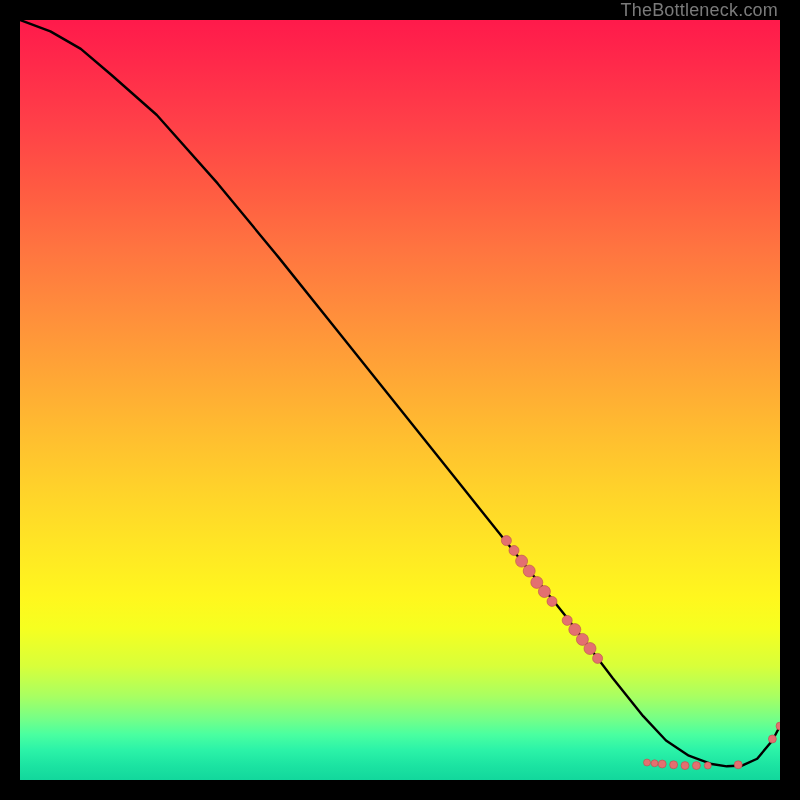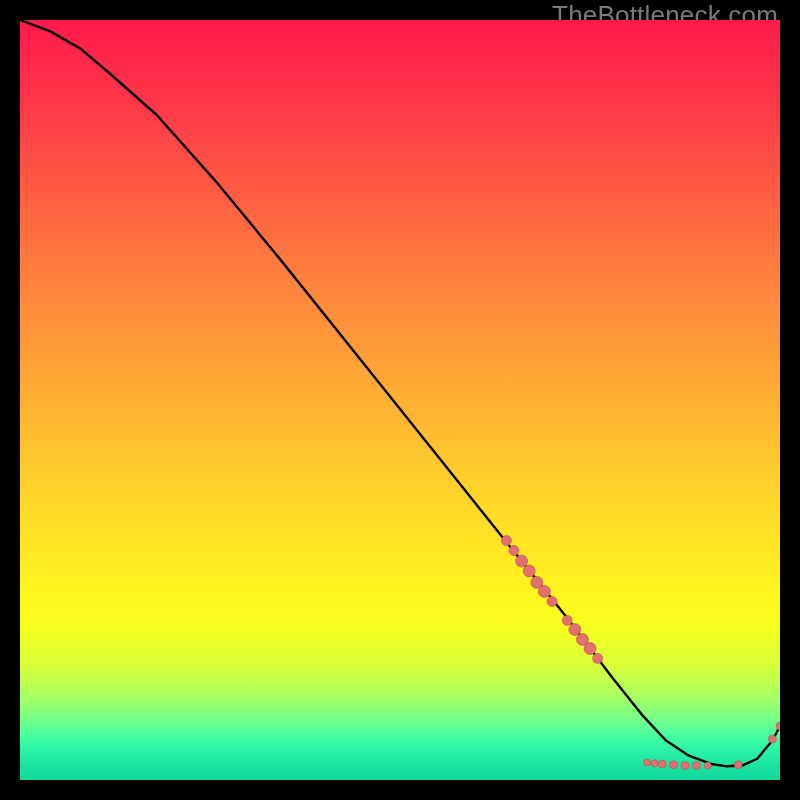--- a/index.html
+++ b/index.html
@@ -45,21 +45,21 @@
     left: 0; top: 0;
     width: 760px;
     height: 760px;
     pointer-events: none;
   }
   .watermark {
     position: absolute;
     top: 0;
     right: 22px;
     font-family: Arial, Helvetica, sans-serif;
-    font-size: 26px;
+    font-size: 18px;
     font-weight: 400;
     color: #7a7a7a;
     letter-spacing: 0.2px;
     margin-left: 24px;
   }
 </style>
 </head>
 <body>
 
 <div class="stage">

